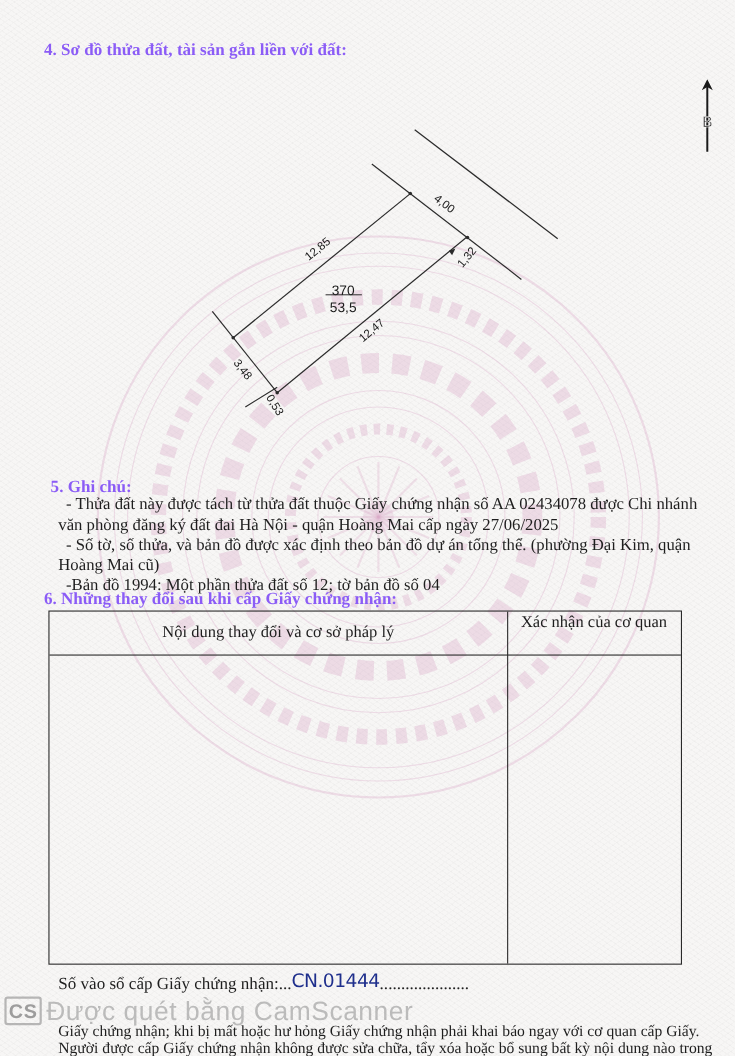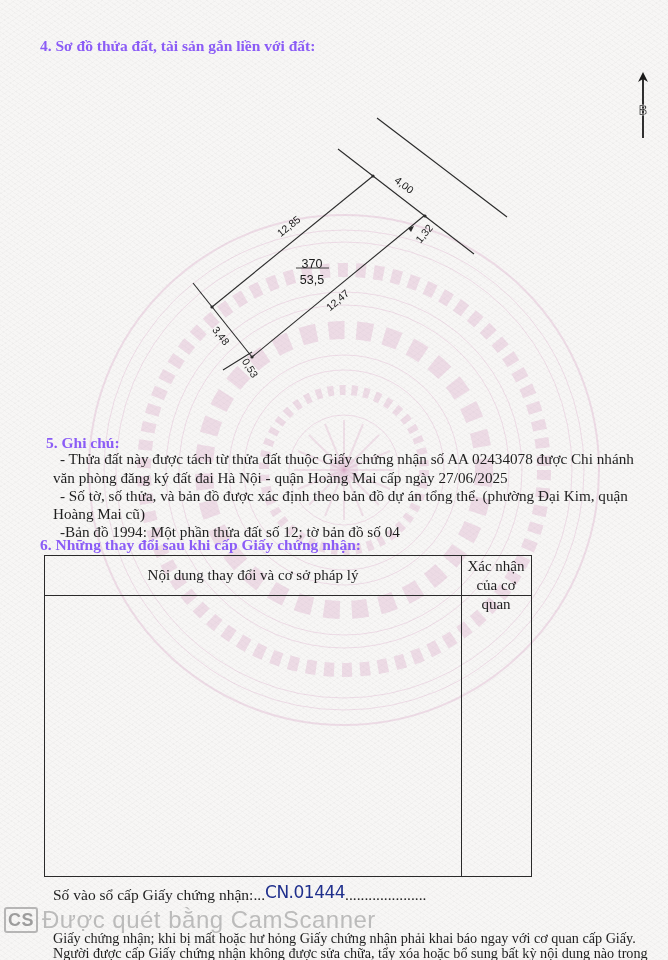--- a/index.html
+++ b/index.html
@@ -53,21 +53,21 @@
       height: 420px;
     }
     .diagram text {
       font-family: "Liberation Sans", "DejaVu Sans", sans-serif;
       fill: #1a1a1a;
     }
     .table {
       position: absolute;
       left: 44px;
       top: 555px;
-      width: 488px;
+      width: 576px;
       height: 322px;
       border: 1.5px solid #2a2a2a;
       box-sizing: border-box;
     }
     .table .col-divider {
       position: absolute;
       left: 416px;
       top: 0;
       bottom: 0;
       border-left: 1.5px solid #2a2a2a;

